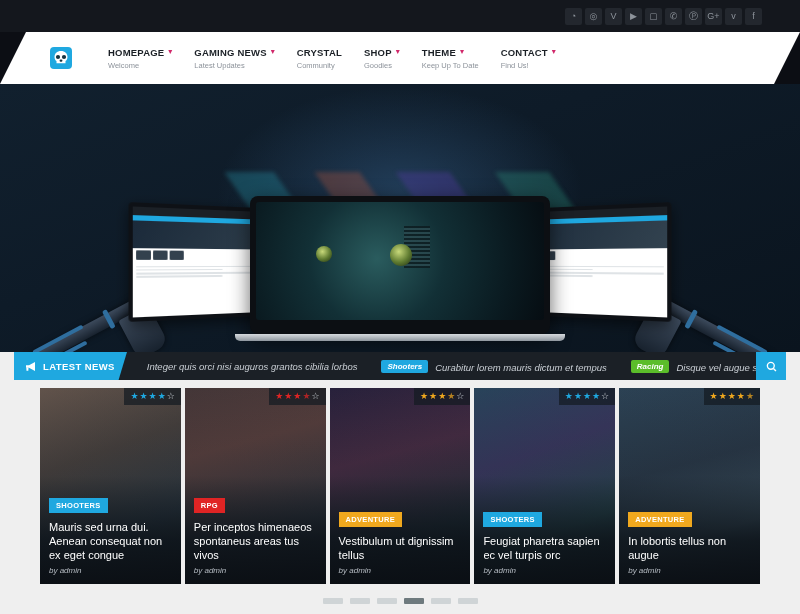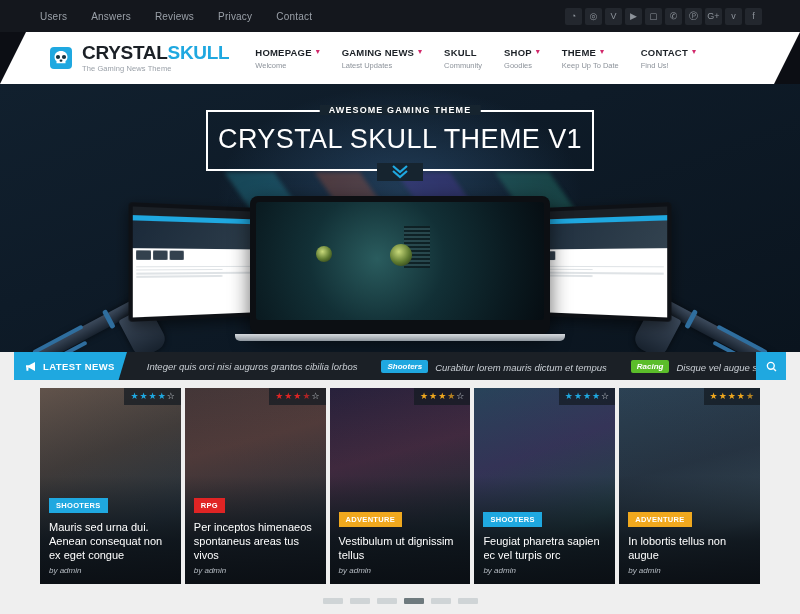--- a/index.html
+++ b/index.html
@@ -198,27 +198,20 @@
   }
   .dot { width: 20px; height: 6px; background: #cfd4d6; cursor: pointer; border-radius: 1px; }
   .dot.active { background: #6e7a7e; }
 </style>
 </head>
 <body>
 
 <div class="page">
 
   <div class="topbar">
-    <nav class="topnav" id="topnav">
-        <a href="#">Users</a>
-        <a href="#">Answers</a>
-        <a href="#">Reviews</a>
-        <a href="#">Privacy</a>
-        <a href="#">Contact</a>
-      </nav>
     <div class="social" id="social">
         <div class="soc">◔</div>
         <div class="soc">◎</div>
         <div class="soc">V</div>
         <div class="soc">▶</div>
         <div class="soc">▢</div>
         <div class="soc">✆</div>
         <div class="soc">Ⓟ</div>
         <div class="soc">G+</div>
         <div class="soc">ᴠ</div>
@@ -230,45 +223,39 @@
     <div class="header-skew"></div>
     <div class="header-inner">
       <div class="logo">
         <svg class="logo-skull" viewBox="0 0 26 26">
           <rect x="2" y="2" width="22" height="22" rx="4" fill="#1fa8e0"></rect>
           <path d="M13 6c-4 0-6.5 2.6-6.5 6 0 2 .9 3.3 2 4.1v2.2h9V16.1c1.1-.8 2-2.1 2-4.1 0-3.4-2.5-6-6.5-6z" fill="#fff"></path>
           <circle cx="10" cy="12" r="2.1" fill="#16333f"></circle>
           <circle cx="16" cy="12" r="2.1" fill="#16333f"></circle>
           <rect x="11.6" y="14.6" width="2.8" height="2.2" rx="1" fill="#16333f"></rect>
         </svg>
-        <div class="logo-text">
-          <div class="logo-title">
-            <span class="c1">CRYSTAL</span><span class="c2">SKULL</span>
-          </div>
-          <div class="logo-tag">The Gaming News Theme</div>
-        </div>
       </div>
       <nav class="mainnav" id="mainnav">
           <div class="navitem">
             <div class="navitem-top">
               <span class="navitem-label">HOMEPAGE</span>
               <span class="chev">▾</span>
             </div>
             <div class="navitem-sub">Welcome</div>
           </div>
           <div class="navitem">
             <div class="navitem-top">
               <span class="navitem-label">GAMING NEWS</span>
               <span class="chev">▾</span>
             </div>
             <div class="navitem-sub">Latest Updates</div>
           </div>
           <div class="navitem">
             <div class="navitem-top">
-              <span class="navitem-label">SKULL</span>
+              <span class="navitem-label">CRYSTAL</span>
             </div>
             <div class="navitem-sub">Community</div>
           </div>
           <div class="navitem">
             <div class="navitem-top">
               <span class="navitem-label">SHOP</span>
               <span class="chev">▾</span>
             </div>
             <div class="navitem-sub">Goodies</div>
           </div>
@@ -350,32 +337,20 @@
       <div class="laptop">
         <div class="laptop-screen">
           <div class="vent"></div>
           <div class="eye eye1"></div>
           <div class="eye eye2"></div>
         </div>
         <div class="laptop-base"></div>
       </div>
     </div>
 
-    <div class="hero-title-box">
-      <div class="hero-frame">
-        <div class="hero-caption">AWESOME GAMING THEME</div>
-        <div class="hero-title">CRYSTAL SKULL THEME V1</div>
-        <div class="hero-chevs">
-          <svg width="18" height="16" viewBox="0 0 18 16" fill="none" stroke="#1fa8e0" stroke-width="2.2">
-            <polyline points="2,3 9,9 16,3"></polyline>
-              <polyline points="2,8 9,14 16,8"></polyline>
-          </svg>
-        </div>
-      </div>
-    </div>
   </div>
 
   <div class="ticker">
     <div class="ticker-label">
       <svg width="11" height="9" viewBox="0 0 11 9" fill="#fff">
         <path d="M0 3.2h3L9 0v9L3 5.8H0z"></path>
           <rect x="0.4" y="5.6" width="2" height="3.2" rx=".6"></rect>
       </svg>
       <span>LATEST NEWS</span>
     </div>

